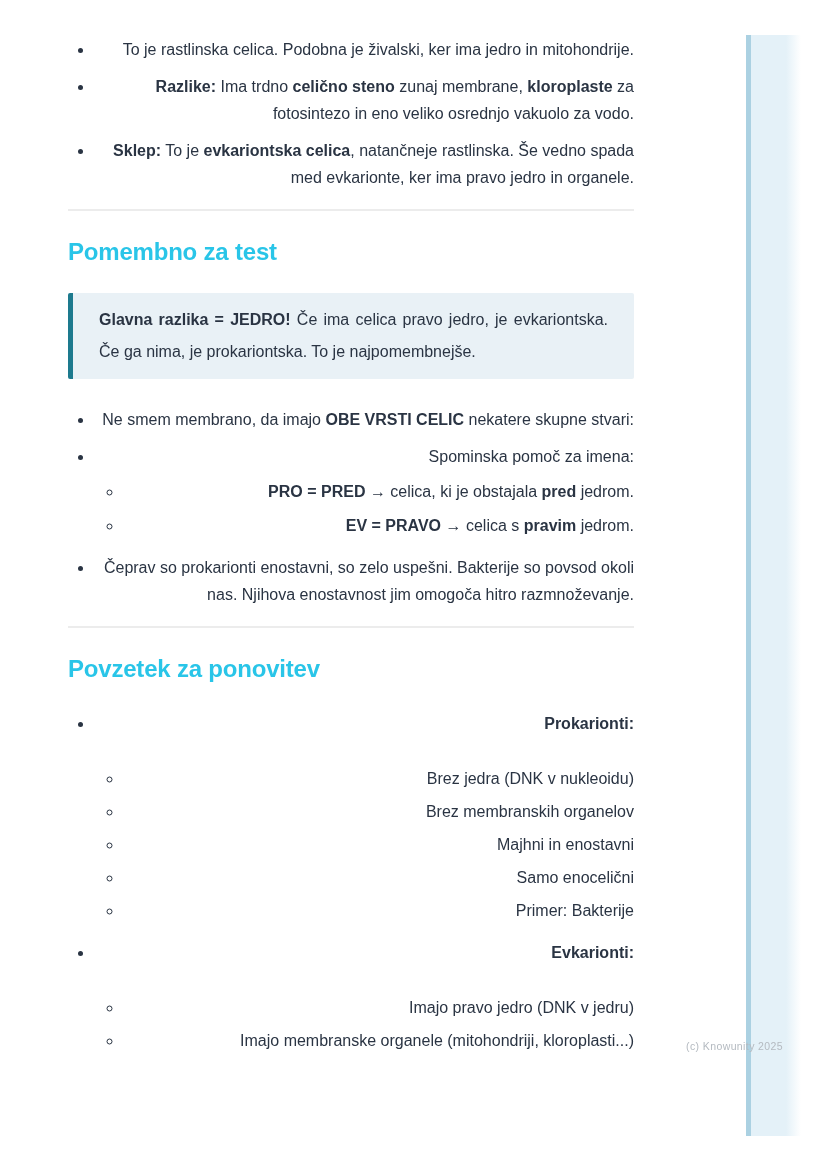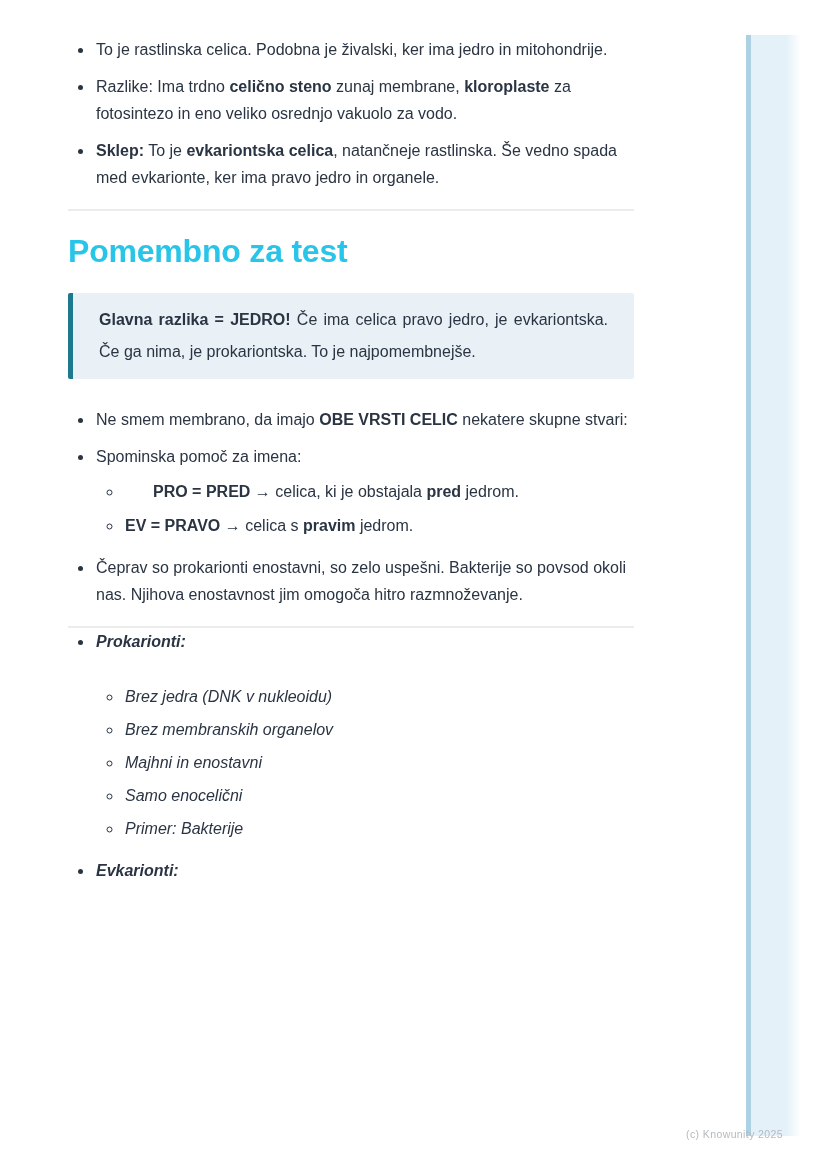--- a/index.html
+++ b/index.html
@@ -23,21 +23,21 @@
     border-left: 5px solid var(--c-bar-edge, #abd1e2);
     background: linear-gradient(90deg,
       var(--c-bar-fill, #e4f1f8) 0%,
       var(--c-bar-fill, #e4f1f8) 70%,
       rgba(255,255,255,0) 100%);
   }
 
   .watermark {
     position: absolute;
     left: 686px;
-    top: 1128px;
+    top: 1040px;
     font-size: 10.5px;
     letter-spacing: 0.4px;
     color: var(--c-watermark, #b4bac0);
     z-index: 2;
   }
 
   .content {
     position: absolute;
     left: 68px;
     top: 36px;
@@ -47,43 +47,44 @@
   }
 
   ul.main-list {
     list-style: disc;
     margin: 0;
     padding-left: 26px;
   }
   ul.main-list > li {
     margin-bottom: 10px;
     padding-left: 2px;
+    text-align: right;
   }
   ul.sub-list {
     list-style: circle;
     margin: 8px 0 15px;
     padding-left: 27px;
   }
   ul.sub-list > li {
     margin-bottom: 7px;
     padding-left: 2px;
   }
   
   .loose ul.sub-list { margin-top: 28px; }
   .loose ul.sub-list > li { margin-bottom: 6px; }
-  .loose > li { margin-bottom: 14px; font-style: italic; }
+  .loose > li { margin-bottom: 14px; }
 
   hr.divider {
     border: none;
     border-top: 2px solid #ececec;
     margin: 18px 0 0 0;
   }
 
   h2.section-heading {
-    font-size: 32px;
+    font-size: 24px;
     line-height: 29px;
     font-weight: 700;
     color: var(--c-heading, #29c5e8);
     margin: 26px 0 27px 0;
     letter-spacing: -0.2px;
   }
 
   .callout {
     background: var(--c-callout-bg, #e9f1f6);
     border-left: 5px solid var(--c-callout-border, #1d7a8e);
@@ -104,21 +105,21 @@
 
 <div class="watermark">(c) Knowunity 2025</div>
 
 <div class="content">
 
   <ul class="main-list">
     <li>
       <span><span>To je rastlinska celica. Podobna je živalski, ker ima jedro in mitohondrije.</span></span>
     </li>
     <li>
-      <span><span style="font-weight: 400;">Razlike:</span><span> Ima trdno </span><span style="font-weight: 700;">celično steno</span><span> zunaj membrane, </span><span style="font-weight: 700;">kloroplaste</span><span> za fotosintezo in eno veliko </span><span style="font-weight: 400;">osrednjo vakuolo</span><span> za vodo.</span></span>
+      <span><span style="font-weight: 700;">Razlike:</span><span> Ima trdno </span><span style="font-weight: 700;">celično steno</span><span> zunaj membrane, </span><span style="font-weight: 700;">kloroplaste</span><span> za fotosintezo in eno veliko </span><span style="font-weight: 400;">osrednjo vakuolo</span><span> za vodo.</span></span>
     </li>
     <li>
       <span><span style="font-weight: 700;">Sklep:</span><span> To je </span><span style="font-weight: 700;">evkariontska celica</span><span>, natančneje rastlinska. Še vedno spada med evkarionte, ker ima pravo jedro in organele.</span></span>
     </li>
   </ul>
 
   <hr class="divider">
 
   <h2 class="section-heading">Pomembno za test</h2>
 
@@ -137,30 +138,35 @@
         <li><span style="font-weight: 700;">EV = PRAVO</span><span> → celica s </span><span style="font-weight: 700;">pravim</span><span> jedrom.</span></li>
       </ul>
     </li>
     <li>
       <span><span>Čeprav so prokarionti enostavni, so zelo uspešni. Bakterije so povsod okoli nas. Njihova enostavnost jim omogoča hitro razmnoževanje.</span></span>
     </li>
   </ul>
 
   <hr class="divider">
 
+  <h2 class="section-heading">Povzetek za ponovitev</h2>
 
   <ul class="main-list loose">
     <li>
       <span><span style="font-weight: 700;">Prokarionti:</span></span>
       <ul class="sub-list">
         <li><span>Brez jedra (DNK v nukleoidu)</span></li>
         <li><span>Brez membranskih organelov</span></li>
         <li><span>Majhni in enostavni</span></li>
         <li><span>Samo enocelični</span></li>
         <li><span>Primer: Bakterije</span></li>
       </ul>
     </li>
     <li>
       <span><span style="font-weight: 700;">Evkarionti:</span></span>
+      <ul class="sub-list">
+        <li><span>Imajo pravo jedro (DNK v jedru)</span></li>
+        <li><span>Imajo membranske organele (mitohondriji, kloroplasti...)</span></li>
+      </ul>
     </li>
   </ul>
 
 </div>
 
 </body></html>

